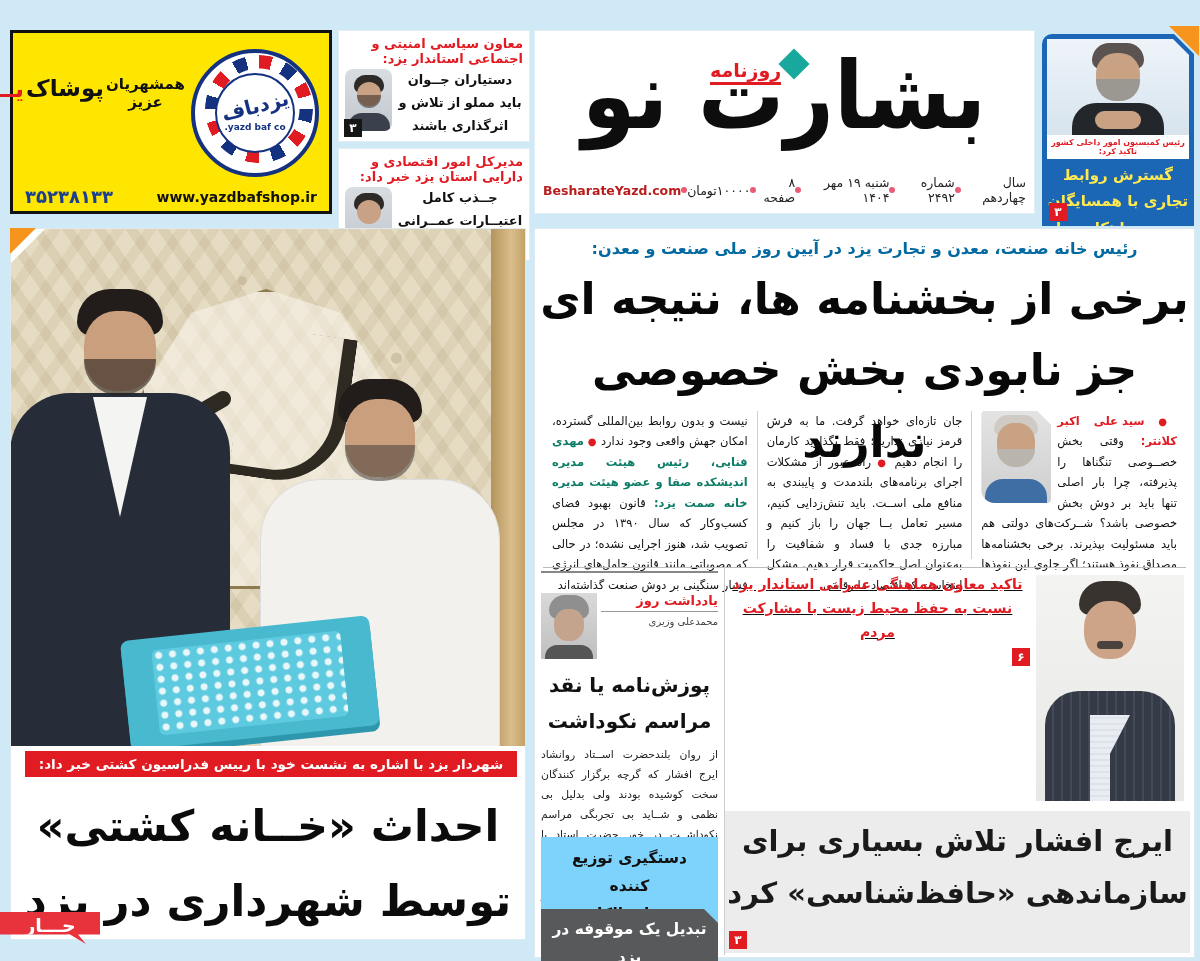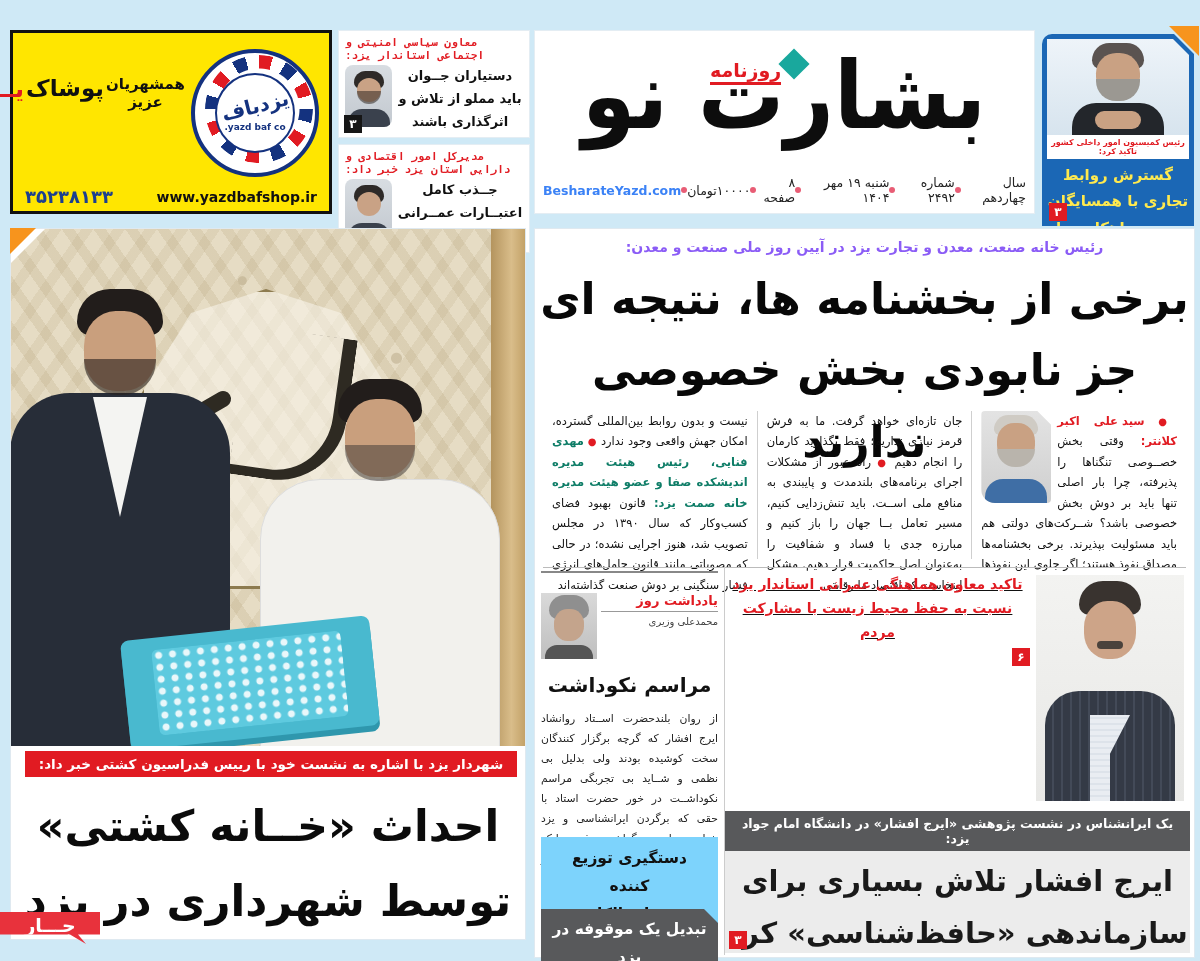--- a/index.html
+++ b/index.html
@@ -35,21 +35,21 @@
             mask:radial-gradient(circle, transparent 0 40px, #000 41px 54px, transparent 55px);
     position:absolute; top:6px; right:6px;}
   .logo-core{ width:80px;height:80px;border-radius:50%; background:#fff; border:2px solid #14327f;
     display:flex;flex-direction:column;align-items:center;justify-content:center; z-index:2;}
   .logo-fa{ font-size:20px; font-weight:bold; color:#14327f; transform:rotate(-14deg); }
   .logo-en{ font-size:9px; font-weight:bold; color:#14327f; margin-top:4px;}
 
   
   #briefs{ right:auto; left:338px; top:30px; width:192px; height:184px; display:flex; flex-direction:column; gap:6px;}
   .brief{ background:#fff; border:1px solid #e4edf3; flex:1; position:relative; padding:5px 6px 4px; }
-  .brief-kicker{ color:#e11b22; font-size:11px; font-weight:bold; text-align:left; margin-bottom:3px;font-family:Liberation Mono, monospace;}
+  .brief-kicker{ color:#e11b22; font-size:13px; font-weight:bold; text-align:right; margin-bottom:3px;}
   .brief-body{ display:flex; gap:5px; }
   .brief-title{ flex:1; font-size:13px; font-weight:bold; text-align:center; line-height:1.75; }
   .mug{ width:47px; height:62px; border-radius:8px 8px 8px 2px; flex:none; position:relative; overflow:hidden;
         background:linear-gradient(#d8dde2,#c2c8cf); }
   .mug .hair{ position:absolute; top:6px; left:50%; transform:translateX(-50%); width:30px; height:18px;
         border-radius:14px 14px 8px 8px; background:#2e2a28;}
   .mug .face{ position:absolute; top:13px; left:50%; transform:translateX(-50%); width:24px; height:24px;
         border-radius:50%; background:#c9a285;}
   .mug .beard{ position:absolute; top:26px; left:50%; transform:translateX(-50%); width:24px; height:13px;
         border-radius:0 0 12px 12px; background:rgba(50,40,35,.55);}
@@ -63,21 +63,21 @@
   #masthead{ left:534px; top:30px; width:501px; height:184px; background:#fff; border:1px solid #e4edf3; position:absolute;}
   .mh-label{ position:absolute; top:28px; left:175px; color:#e11b22; font-size:19px; font-weight:bold;
      border-bottom:3px solid #e11b22; padding-bottom:1px;}
   .mh-title{ position:absolute; top:18px; right:10px; width:480px; text-align:center;
      font-size:86px; font-weight:bold; color:#0d0d0d; line-height:1.1; transform:scaleY(1.08);
      letter-spacing:-2px; white-space:nowrap;}
   .mh-diamond{ position:absolute; top:22px; left:248px; width:22px; height:22px; background:#19a89d; transform:rotate(45deg);}
   .mh-info{ position:absolute; bottom:8px; right:8px; left:8px; font-size:12.5px; color:#222;
      display:flex; justify-content:space-between; align-items:center; }
   .mh-dot{ width:6px;height:6px;border-radius:50%;background:#e85d75; flex:none;}
-  .mh-site{ direction:ltr; font-weight:bold; color:#3b82f6; }
+  .mh-site{ direction:ltr; font-weight:bold; color:#b91c1c; }
 
   
   #topstory{ left:1040px; top:28px; width:156px; height:198px; }
   .ts-corner{ position:absolute; top:-2px; left:auto; right:-3px; width:30px; height:30px; background:#f7941d;
      clip-path:polygon(100% 0, 0 0, 100% 100%); z-index:0;}
   .ts-frame{ position:absolute; inset:6px 2px 0 2px; background:#1b67b5; border-radius:10px 0 0 0;
      clip-path:polygon(0 0, calc(100% - 20px) 0, 100% 20px, 100% 100%, 0 100%); padding:5px; z-index:1;}
   .ts-photo{ height:96px; background:linear-gradient(#eef4f9,#d7e4ee); position:relative; overflow:hidden;
      clip-path:polygon(0 0, calc(100% - 16px) 0, 100% 16px, 100% 100%, 0 100%);}
   .ts-photo .hair{position:absolute; top:4px; left:50%; transform:translateX(-50%); width:52px;height:26px;
@@ -147,22 +147,22 @@
 
   
   #jar{ left:0; top:912px; width:100px; height:44px; z-index:9;}
   .jar-band{ position:absolute; inset:0 0 12px 0; background:#e8323c;
      clip-path:polygon(0 0,100% 0,100% 70%,78% 70%,86% 100%,70% 70%,0 70%);
      display:flex; align-items:flex-start; justify-content:center; color:#fff;
      font-size:19px; font-weight:bold; padding-top:2px; letter-spacing:-1px;}
 
   
   #main-panel{ left:534px; top:228px; width:661px; height:730px; background:#fff; border:1px solid #dfe9f0;}
-  .ms-kicker{ position:absolute; top:10px; right:0; left:0; text-align:center; color:#8b5cf6;
-     font-size:14px; font-weight:bold;}
+  .ms-kicker{ position:absolute; top:10px; right:0; left:0; text-align:center; color:#0369a1;
+     font-size:16px; font-weight:bold;}
   .ms-title{ position:absolute; top:34px; right:4px; left:4px; text-align:center; font-weight:bold;
      font-size:44px; line-height:1.62; color:#080808; letter-spacing:-1px;}
   .ms-cols{ position:absolute; top:182px; right:8px; left:8px; height:148px; display:flex; gap:0; }
   .ms-col{ flex:1; padding:0 9px; font-size:11.5px; line-height:1.78; text-align:justify; }
   .ms-col + .ms-col{ border-left:none; border-right:1px solid #cfcfcf; }
   .bullet{ color:#e11b22; font-size:10px; }
   .name-red{ color:#e11b22; font-weight:bold; }
   .name-green{ color:#0e7d67; font-weight:bold; }
   .kal-photo{ float:left; width:70px; height:92px; margin:0 6px 4px 0; border-radius:4px 4px 4px 14px;
      clip-path:polygon(0 0, calc(100% - 14px) 0, 100% 14px, 100% 100%, 0 100%);
@@ -402,21 +402,20 @@
     <div class="gd-text">
       <div class="gd-kicker">
         <div>تاکید معاون هماهنگی عمرانی استاندار یزد</div>
         <div>نسبت به حفظ محیط زیست با مشارکت مردم</div>
       </div>
       <div class="gd-page"><span class="pagebox red">۶</span></div>
     </div>
   </div>
 
   <div id="afshar">
-    <div class="af-kicker">یک ایرانشناس در نشست پژوهشی «ایرج افشار» در دانشگاه امام جواد یزد:</div>
     <div class="af-title">
       <div>ایرج افشار تلاش بسیاری برای</div>
       <div>سازماندهی «حافظ‌شناسی» کرد</div>
     </div>
     <div class="af-page">
         <span class="pagebox red">۳</span>
       </div>
   </div>
 
   <div id="rightcol">
@@ -425,20 +424,21 @@
         <div class="note-label">یادداشت روز</div>
         <div class="note-author">محمدعلی وزیری</div>
       </div>
       <div class="note-photo">
         <div class="hair"></div>
           <div class="face"></div>
           <div class="torso"></div>
       </div>
     </div>
     <div class="note-title">
+      <div>پوزش‌نامه یا نقد</div>
       <div>مراسم نکوداشت</div>
     </div>
     <div class="note-body">
       <span>از روان بلندحضرت اســتاد روانشاد ایرج افشار که گرچه برگزار کنندگان سخت کوشیده بودند ولی بدلیل بی نظمی و شــاید بی تجربگی مراسم نکوداشــت در خور حضرت استاد با حقی که برگردن ایرانشناسی و یزد شناسی دارد بزرگداشت نشد چنانکه برخی حضار خســته و دلزده زودتر مراسم را ترک کردند... </span>
       <span class="note-more">صفحه دوم</span>
     </div>
 
     <div class="box-cream">
       <div class="t">
         <div>دستگیری توزیع کننده</div>

